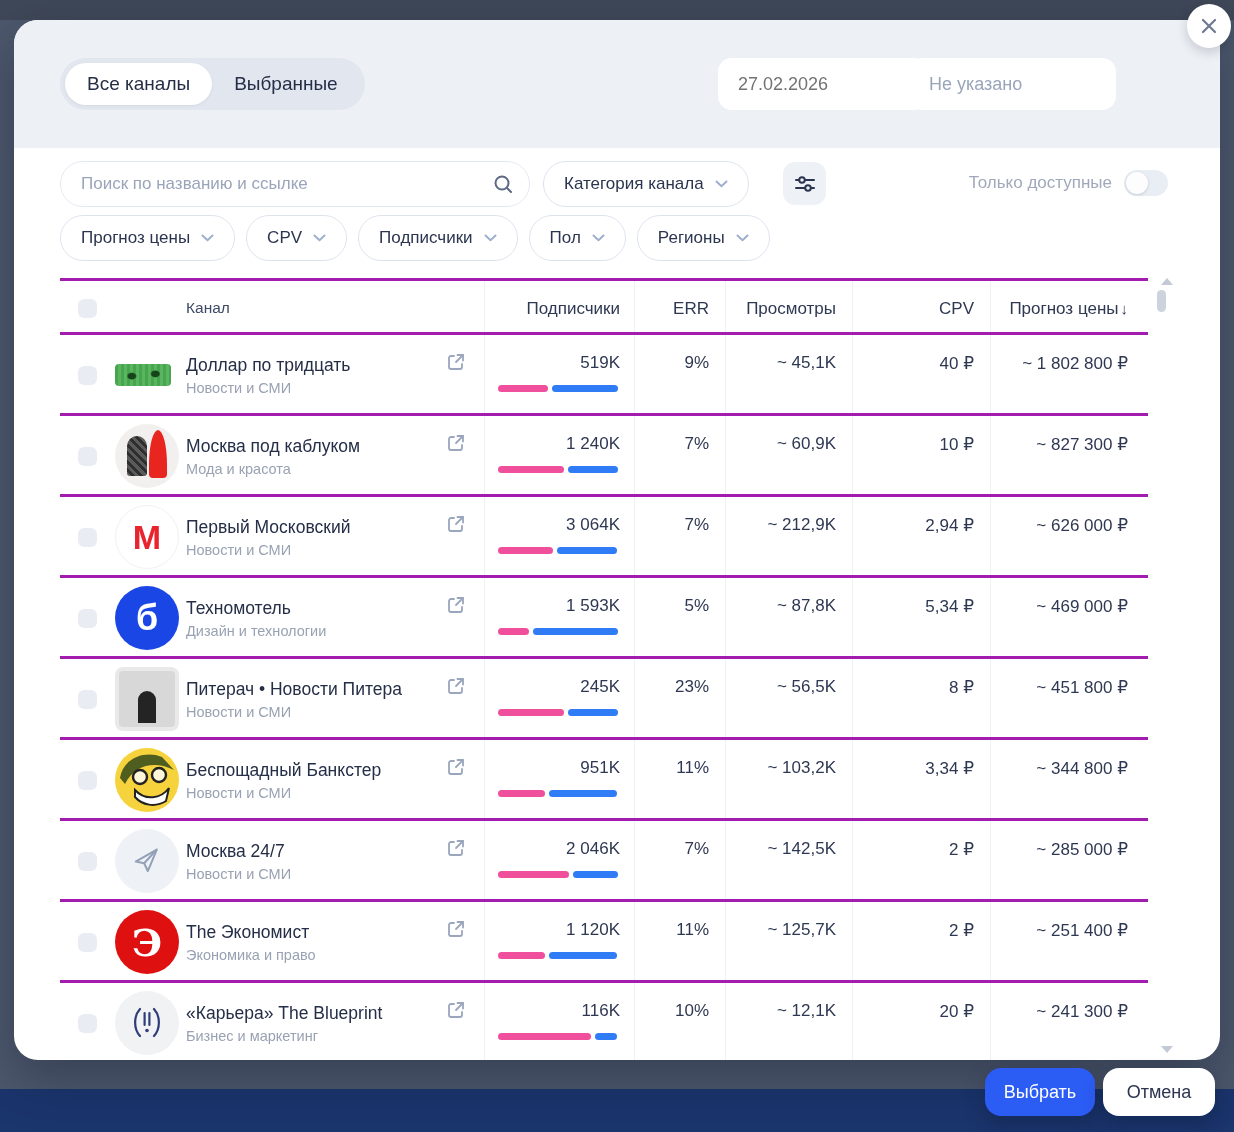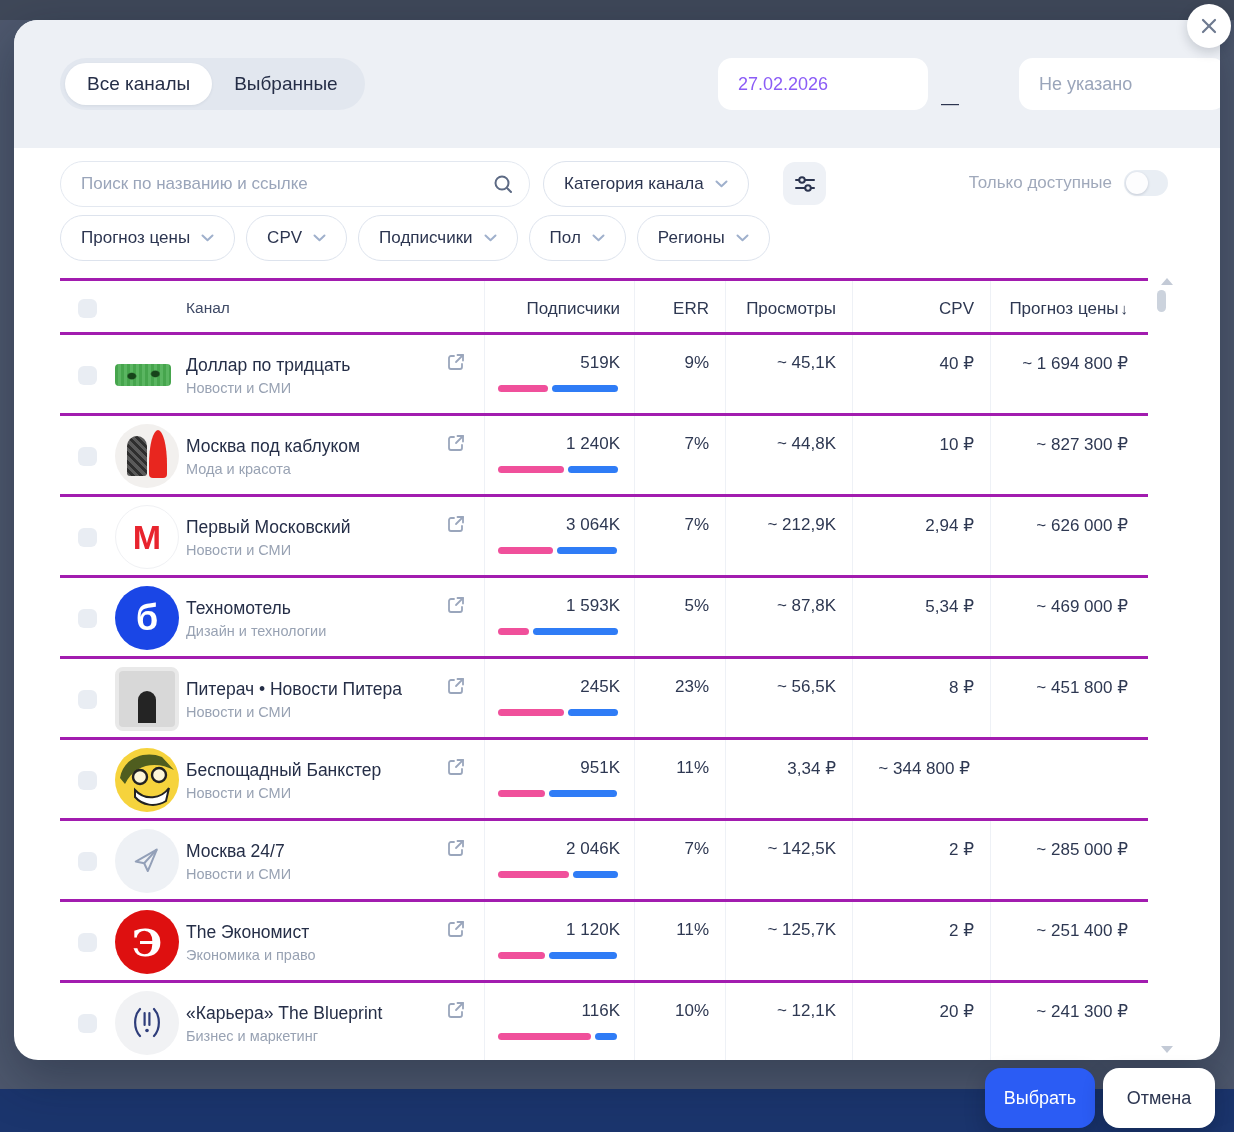--- a/index.html
+++ b/index.html
@@ -26,24 +26,24 @@
   .segmented .seg {
     height:42px; padding:0 22px; display:flex; align-items:center;
     font-size:19px; color:#252e47; border-radius:21px; cursor:pointer; border:none; background:transparent;
     font-family:inherit;
   }
   .segmented .seg.active { background:#fff; box-shadow:0 1px 3px rgba(40,50,80,.08); }
 
   .period-label { position:absolute; left:386px; top:72px; font-size:18.5px; color:#2c3550; }
   .date-field {
     position:absolute; top:38px; height:52px; background:#fff; border-radius:14px;
-    display:flex; align-items:center; padding:0 20px; font-size:18px; color:#8b5cf6;
+    display:flex; align-items:center; padding:0 20px; font-size:18px; color:#737373;
   }
   .date-from { left:704px; width:210px; }
-  .date-to   { left:1005px; width:207px; }
+  .date-to   { left:895px; width:207px; }
   .date-field.placeholder { color:#9aa5ba; }
   .date-dash { position:absolute; left:922px; top:73px; width:28px; text-align:center; font-size:18px; color:#2c3550; }
 
   
   .search-box {
     position:absolute; left:46px; top:141px; width:470px; height:46px;
     border:1px solid #e3e8f0; border-radius:23px; background:#fff;
     display:flex; align-items:center; padding:0 16px 0 20px;
   }
   .search-box input {
@@ -130,21 +130,21 @@
   .sb-down { top:1026px; border-top:7px solid #c3cad6; }
   .sb-thumb { position:absolute; left:1143px; top:270px; width:9px; height:22px; border-radius:4.5px; background:#ccd3dd; cursor:pointer; }
 
   
   .close-btn {
     position:absolute; left:1187px; top:4px; width:44px; height:44px; border-radius:50%;
     background:#fff; border:none; display:flex; align-items:center; justify-content:center;
     cursor:pointer; box-shadow:0 4px 12px rgba(10,20,40,.18); z-index:5;
   }
   .footer-btn {
-    position:absolute; top:1068px; height:60px; border:none; border-radius:16px;
+    position:absolute; top:1068px; height:48px; border:none; border-radius:16px;
     font-size:18px; font-family:inherit; cursor:pointer; z-index:5;
     box-shadow:0 8px 20px rgba(5,15,35,.25);
   }
   .btn-select { left:985px; width:110px; background:#2b5cf4; color:#fff; }
   .btn-cancel { left:1103px; width:112px; background:#fff; color:#2c3550; }
 </style>
 </head>
 <body>
 
 <div class="top-strip"></div>
@@ -275,21 +275,21 @@
     <div class="cell num c-subs">
       <span class="subs-count">519K</span>
       <span class="gender-bar">
         <span class="f" style="width: 50px;"></span>
         <span class="m" style="width: 66px;"></span>
       </span>
     </div>
     <div class="cell num">9%</div>
     <div class="cell num">~ 45,1K</div>
     <div class="cell num">40 ₽</div>
-    <div class="cell num c-price">~ 1 694 800 ₽</div>
+    <div class="cell num c-price">~ 1 802 800 ₽</div>
   </div>
 
   <div class="t-row t-body-row">
     <div class="cell">
       <div class="checkbox"></div>
       <div class="avatar kind-art-moscow"></div>
       <div class="ch-name">Москва под каблуком</div>
       <div class="ch-cat">Мода и красота</div>
       <span class="ext-link">
         <svg width="20" height="20" viewBox="0 0 20 20" fill="none" stroke="#9aa6bc" stroke-width="1.8" stroke-linecap="round" stroke-linejoin="round">
@@ -300,21 +300,21 @@
       </span>
     </div>
     <div class="cell num c-subs">
       <span class="subs-count">1 240K</span>
       <span class="gender-bar">
         <span class="f" style="width: 66px;"></span>
         <span class="m" style="width: 50px;"></span>
       </span>
     </div>
     <div class="cell num">7%</div>
-    <div class="cell num">~ 44,8K</div>
+    <div class="cell num">~ 60,9K</div>
     <div class="cell num">10 ₽</div>
     <div class="cell num c-price">~ 827 300 ₽</div>
   </div>
 
   <div class="t-row t-body-row">
     <div class="cell">
       <div class="checkbox"></div>
       <div class="avatar kind-letter" style="background: rgb(255, 255, 255); border: 1px solid rgb(240, 241, 244);">
               <span class="letter" style="color: rgb(232, 36, 46); font-size: 34px;">М</span>
             </div>
@@ -419,20 +419,21 @@
       </span>
     </div>
     <div class="cell num c-subs">
       <span class="subs-count">951K</span>
       <span class="gender-bar">
         <span class="f" style="width: 47px;"></span>
         <span class="m" style="width: 68px;"></span>
       </span>
     </div>
     <div class="cell num">11%</div>
+    <div class="cell num">~ 103,2K</div>
     <div class="cell num">3,34 ₽</div>
     <div class="cell num c-price">~ 344 800 ₽</div>
   </div>
 
   <div class="t-row t-body-row">
     <div class="cell">
       <div class="checkbox"></div>
       <div class="avatar kind-plane">
               <svg width="30" height="30" viewBox="0 0 24 24" fill="none" stroke="#93a0b8" stroke-width="1.6" stroke-linejoin="round" style="transform:rotate(-8deg)">
                 <path d="M21 4 L3 11.2 L9.5 13.5 L11.5 20 L14.2 15.6 L21 4 Z"></path>

